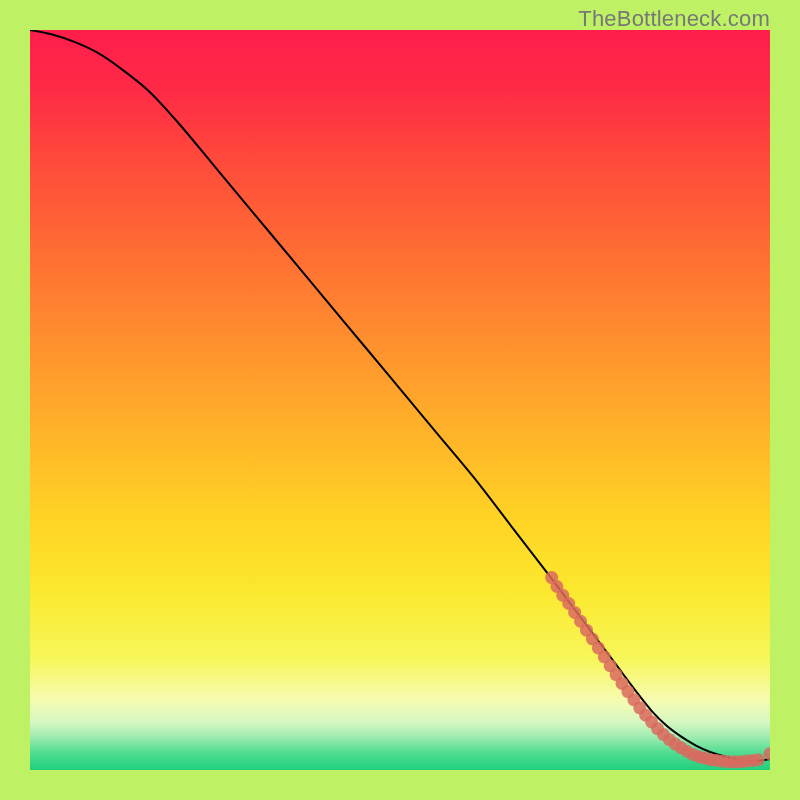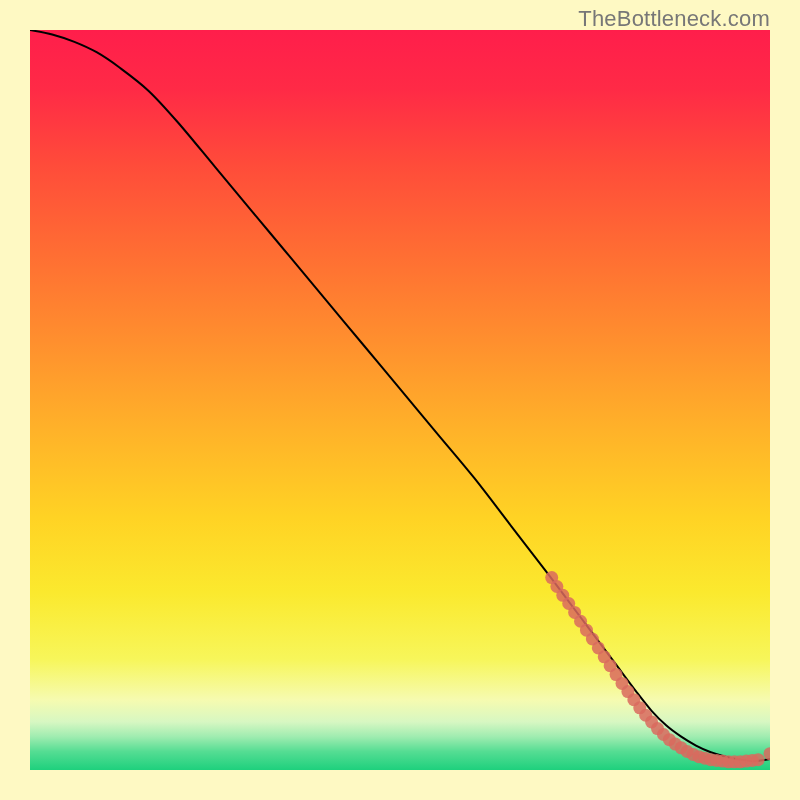--- a/index.html
+++ b/index.html
@@ -8,21 +8,21 @@
     width: 800px;
     height: 800px;
     background: #000;
     overflow: hidden;
     font-family: Arial, Helvetica, sans-serif;
   }
   .stage {
     position: relative;
     width: 800px;
     height: 800px;
-    background: #fef9c3;
+    background: #bef264;
   }
   .plot-area {
     position: absolute;
     left: 30px;
     top: 30px;
     width: 740px;
     height: 740px;
     overflow: visible;
   }
   .watermark {

